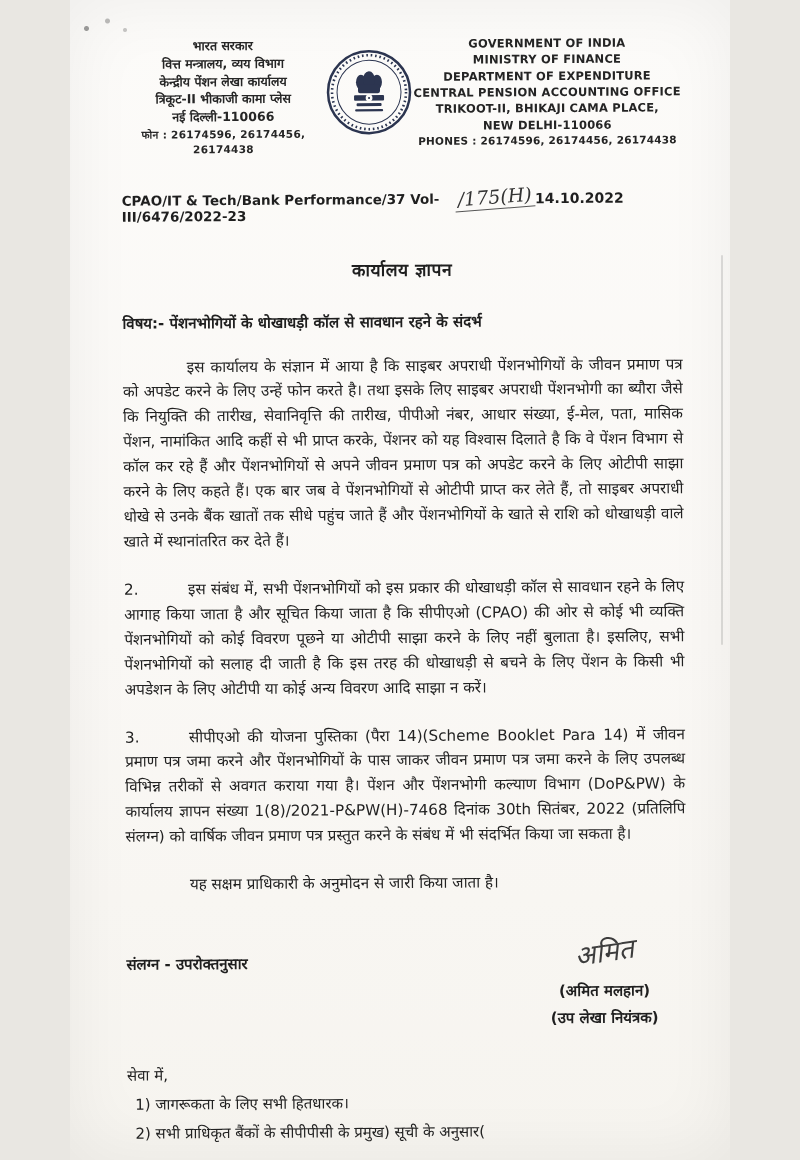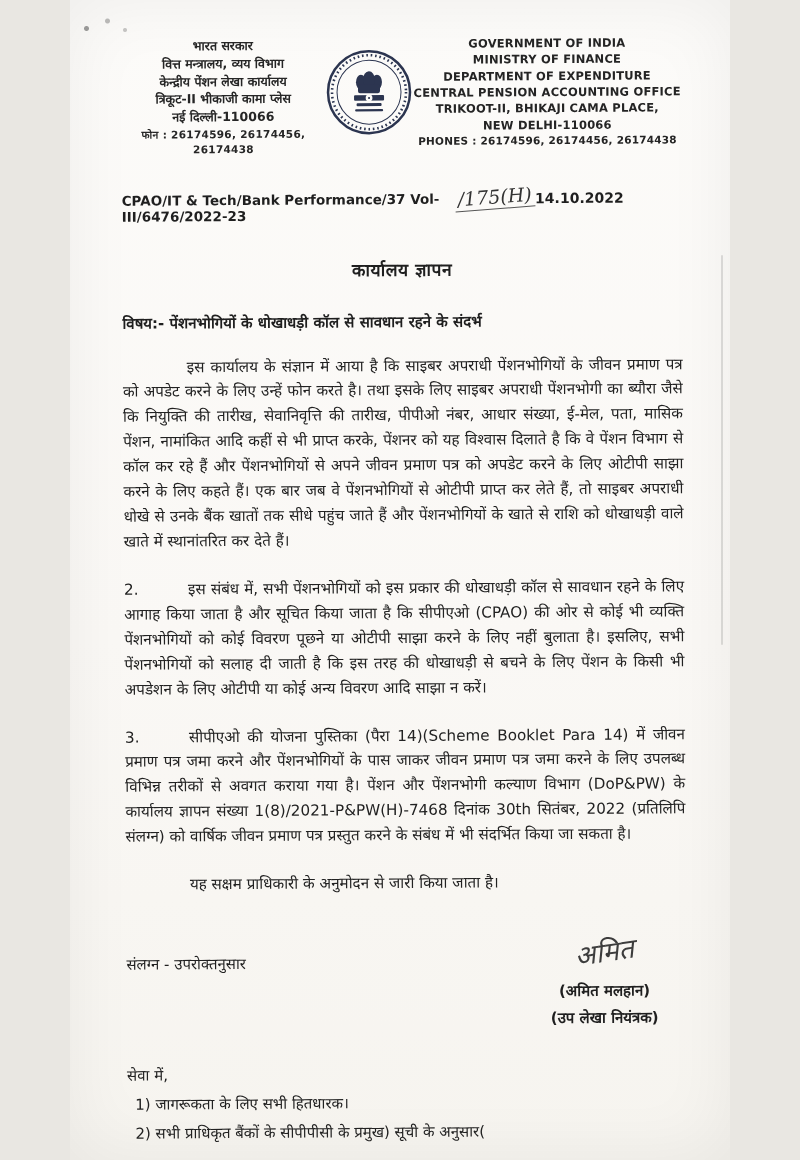--- a/index.html
+++ b/index.html
@@ -57,21 +57,21 @@
   .om-title { margin-top: 34px; text-align: center; font-weight: 700; font-size: 17.5px; letter-spacing: 0.5px; }
   .subject  { margin-top: 30px; font-weight: 700; font-size: 15px; }
 
   
   .para { margin-top: 23px; font-size: 15.2px; line-height: 1.64; text-align: justify; color: #222; }
   .indent-first { text-indent: 64px; }
   .para-num { display: inline-block; width: 64px; }
 
   
   .sign-row { margin-top: 34px; display: flex; justify-content: space-between; align-items: flex-start; font-size: 15px; }
-  .enclosure { font-weight: 400; margin-top: 22px; }
+  .enclosure { font-weight: 700; margin-top: 22px; }
   .sign-block { text-align: center; font-weight: 700; line-height: 1.75; margin-right: 28px; }
   .sign-hand {
     font-family: "DejaVu Serif", serif; font-style: italic; font-weight: 400;
     font-size: 27px; color: #3c3c3c; transform: rotate(-8deg); margin-bottom: 2px;
   }
 
   
   .block { margin-top: 28px; font-size: 15px; line-height: 1.95; color: #222; }
   .block .item { padding-left: 8px; }
 </style>

